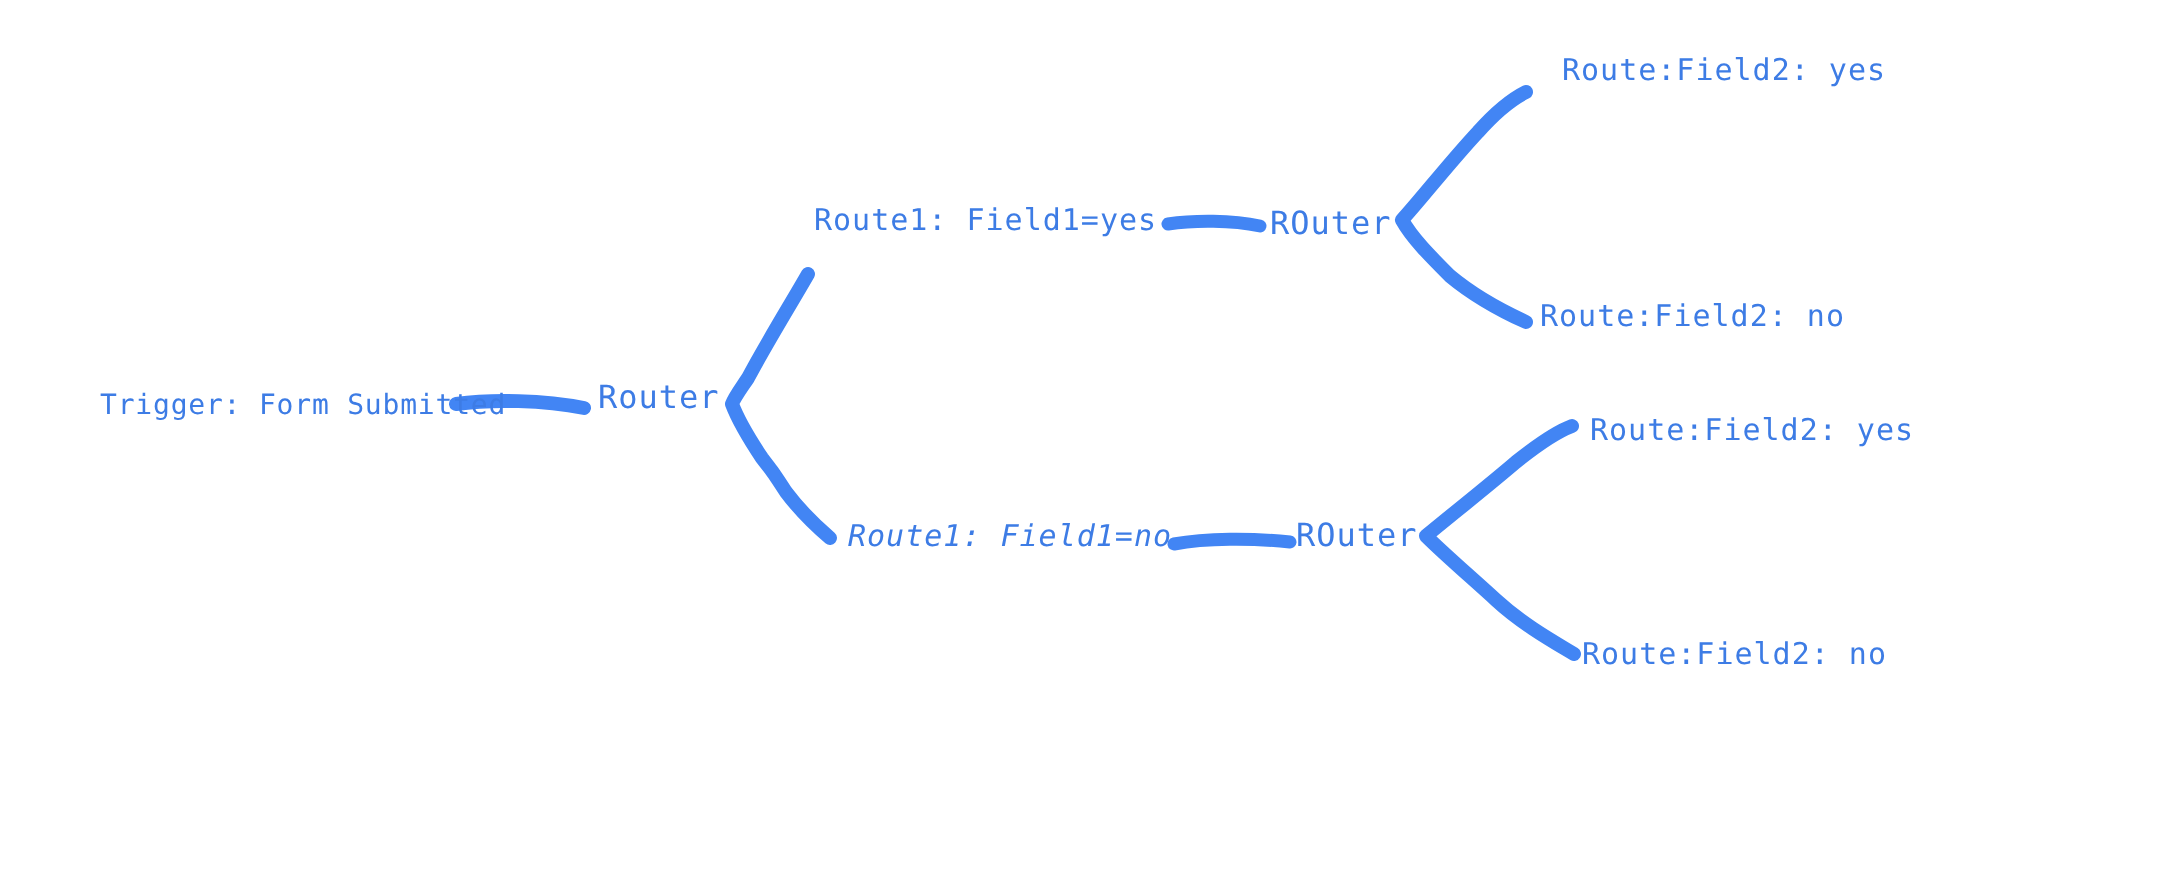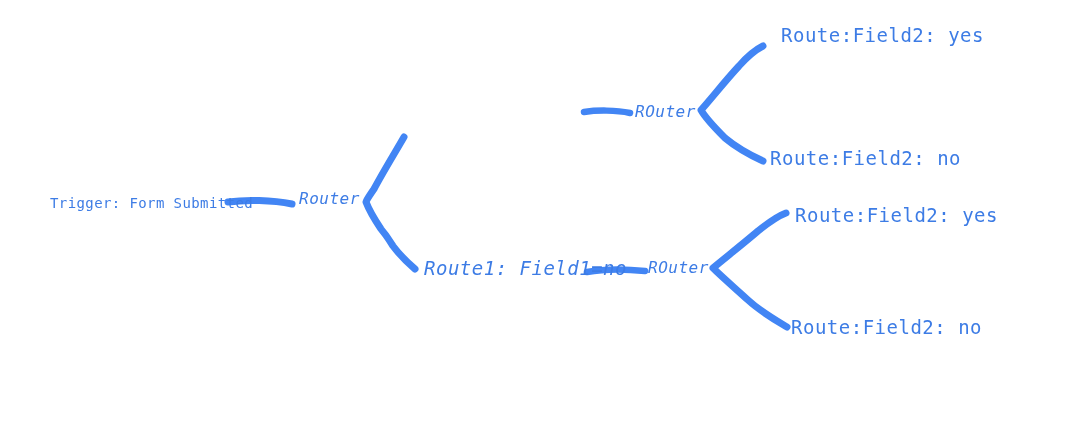--- a/index.html
+++ b/index.html
@@ -27,31 +27,30 @@
     fill: none;
     stroke: currentColor;
     stroke-linecap: round;
     stroke-linejoin: round;
   }
   .node {
     position: absolute;
     white-space: nowrap;
     color: var(--accent-text, #3d7ce5);
     letter-spacing: 0.5px;
-    font-size: 19px;
+    font-size: 15px;
     line-height: 18px;
   }
   .node.small {
     font-size: 14px;
     letter-spacing: 0.4px;
     line-height: 14px;
   }
   .node.big {
     font-size: 16px;
-    font-style: italic;
   }
 </style>
 </head>
 <body>
 
 <div class="canvas">
 
   <svg class="edges" viewBox="0 0 1092 447" xmlns="http://www.w3.org/2000/svg">
     <path stroke-width="7" d="M 228 202 C 246 199.5, 272 200, 292 204"></path>
     <path stroke-width="7" d="M 404 137
@@ -71,20 +70,21 @@
              C 778 216, 768 223, 758 231
              C 744 243, 725 258, 713 268
              C 722 277, 736 289, 748 300
              C 761 312, 777 321, 787 327"></path>
   </svg>
 
   <div class="node small" style="left:50px; top:196px;">Trigger: Form Submitted</div>
 
   <div class="node big" style="left:299px; top:190px;">Router</div>
 
+  <div class="node" style="left:407px; top:101px;">Route1: Field1=yes</div>
 
   <div class="node big" style="left:635px; top:103px;">ROuter</div>
 
   <div class="node" style="left:781px; top:26px;">Route:Field2: yes</div>
 
   <div class="node" style="left:770px; top:149px;">Route:Field2: no</div>
 
   <div class="node" style="left:424px; top:259px;font-style:italic;">Route1: Field1=no</div>
 
   <div class="node big" style="left:648px; top:259px;">ROuter</div>

